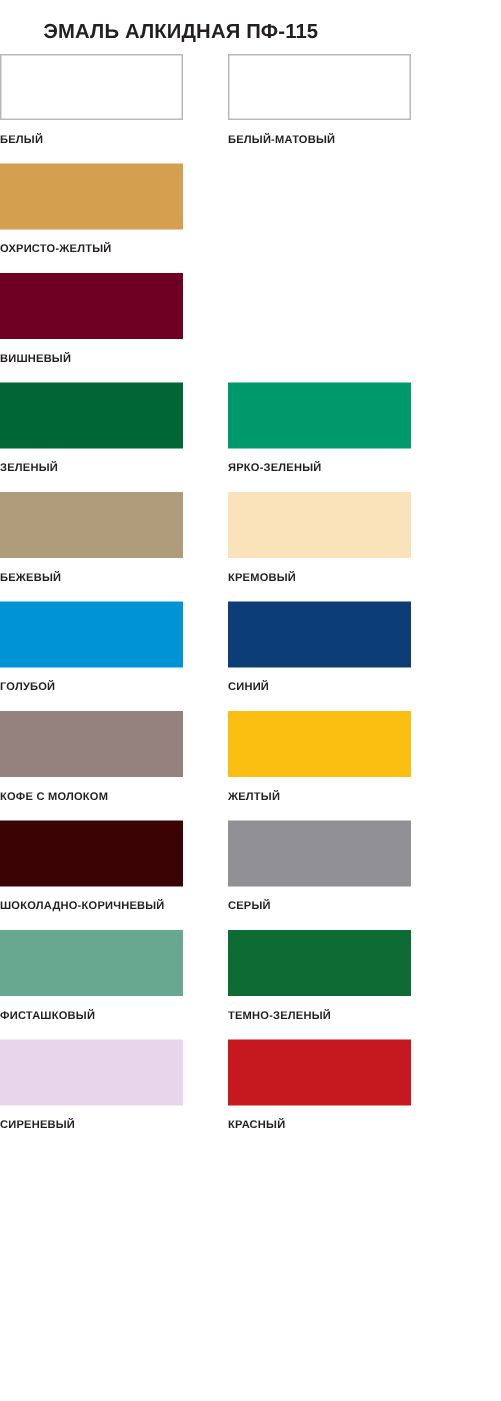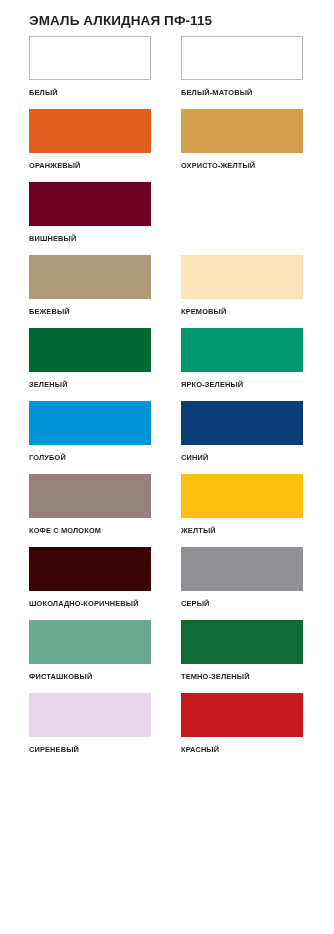--- a/index.html
+++ b/index.html
@@ -32,21 +32,20 @@
   }
   .grid {
     position: absolute;
     left: 0;
     top: 36px;
     width: 334px;
   }
   .row {
     display: flex;
     width: 334px;
-    padding-left: 29px;
     margin-bottom: 3px;
   }
   .cell {
     width: 122px;
     margin-right: 30px;
   }
   .cell.empty .swatch,
   .cell.empty .label { visibility: hidden; }
   .swatch {
     width: 122px;
@@ -81,52 +80,48 @@
           <span class="swatch outlined" style="background: rgb(255, 255, 255);"></span>
           <span class="label">БЕЛЫЙ</span>
         </div>
         <div class="cell">
           <span class="swatch outlined" style="background: rgb(255, 255, 255);"></span>
           <span class="label">БЕЛЫЙ-МАТОВЫЙ</span>
         </div>
       </div>
       <div class="row">
         <div class="cell">
-          <span class="swatch" style="background: rgb(224, 96, 31);"></span>
-          <span class="label">ОРАНЖЕВЫЙ</span>
-        </div>
-        <div class="cell">
           <span class="swatch" style="background: rgb(212, 160, 80);"></span>
           <span class="label">ОХРИСТО-ЖЕЛТЫЙ</span>
         </div>
       </div>
       <div class="row">
         <div class="cell">
           <span class="swatch" style="background: rgb(110, 0, 36);"></span>
           <span class="label">ВИШНЕВЫЙ</span>
         </div>
       </div>
       <div class="row">
         <div class="cell">
+          <span class="swatch" style="background: rgb(0, 102, 51);"></span>
+          <span class="label">ЗЕЛЕНЫЙ</span>
+        </div>
+        <div class="cell">
+          <span class="swatch" style="background: rgb(0, 153, 107);"></span>
+          <span class="label">ЯРКО-ЗЕЛЕНЫЙ</span>
+        </div>
+      </div>
+      <div class="row">
+        <div class="cell">
           <span class="swatch" style="background: rgb(175, 156, 123);"></span>
           <span class="label">БЕЖЕВЫЙ</span>
         </div>
         <div class="cell">
           <span class="swatch" style="background: rgb(250, 226, 187);"></span>
           <span class="label">КРЕМОВЫЙ</span>
-        </div>
-      </div>
-      <div class="row">
-        <div class="cell">
-          <span class="swatch" style="background: rgb(0, 102, 51);"></span>
-          <span class="label">ЗЕЛЕНЫЙ</span>
-        </div>
-        <div class="cell">
-          <span class="swatch" style="background: rgb(0, 153, 107);"></span>
-          <span class="label">ЯРКО-ЗЕЛЕНЫЙ</span>
         </div>
       </div>
       <div class="row">
         <div class="cell">
           <span class="swatch" style="background: rgb(0, 147, 214);"></span>
           <span class="label">ГОЛУБОЙ</span>
         </div>
         <div class="cell">
           <span class="swatch" style="background: rgb(13, 61, 119);"></span>
           <span class="label">СИНИЙ</span>

